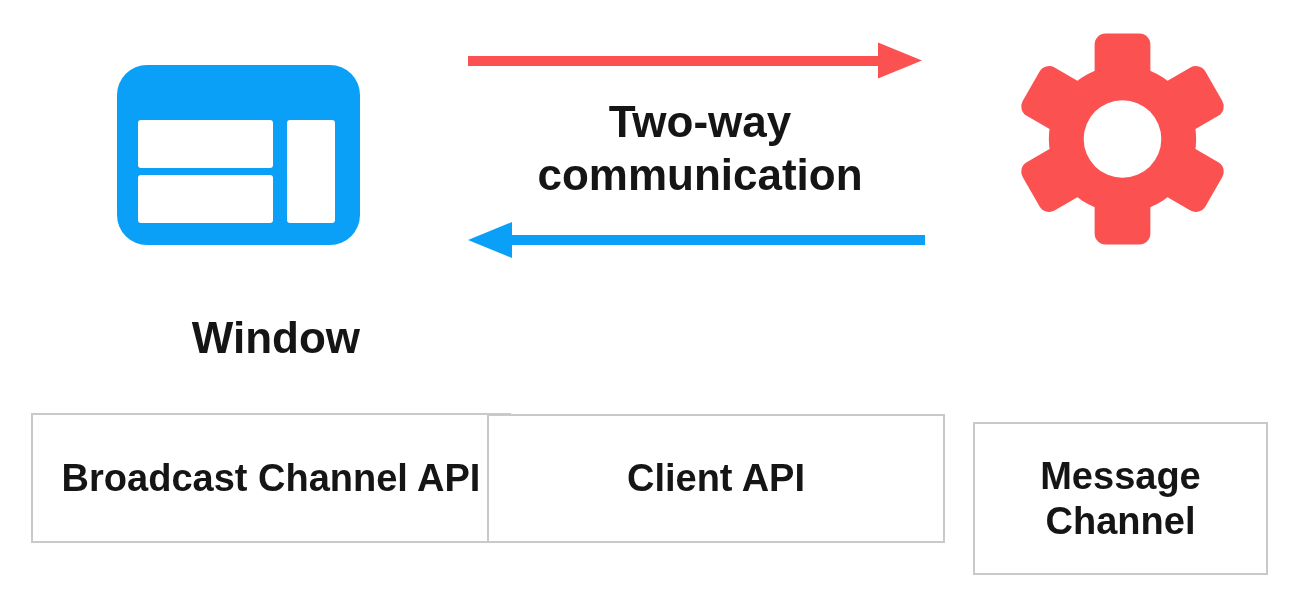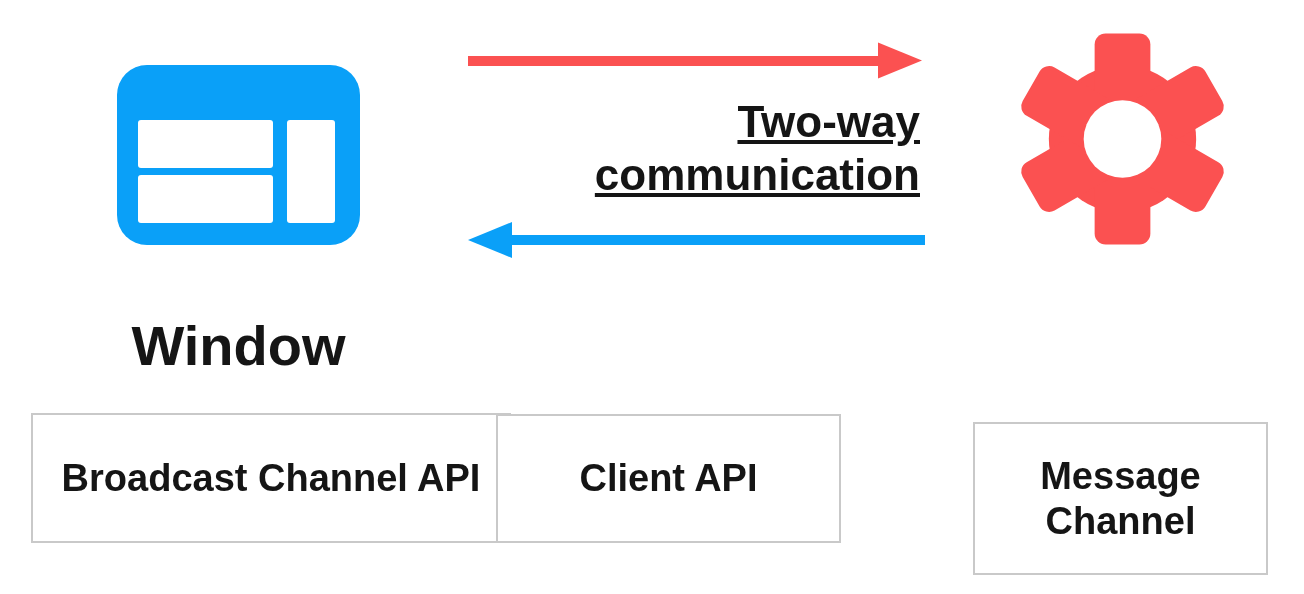--- a/index.html
+++ b/index.html
@@ -9,37 +9,36 @@
     height: 594px;
     background: #ffffff;
     font-family: "Liberation Sans", sans-serif;
     overflow: hidden;
   }
   .abs { position: absolute; }
   .fill-blue { fill: var(--blue, #0aa0f8); }
   .fill-red  { fill: var(--red, #fb5151); }
   .node-label {
     position: absolute;
-    text-align: center;
+    text-align: right;
     font-weight: 700;
-    font-size: 56px;
+    font-size: 44px;
     line-height: 1.2;
     color: var(--text, #151515);
   }
   .comm-label {
     position: absolute;
     left: 480px;
     top: 96px;
     width: 440px;
-    text-align: right;
+    text-align: center;
     font-weight: 700;
     font-size: 44px;
     line-height: 1.2;
     color: var(--text, #151515);
-    text-decoration: underline;
   }
   .channel-box {
     position: absolute;
     box-sizing: border-box;
     border: 2px solid var(--box-border, #c9c9c9);
     background: #ffffff;
     display: flex;
     align-items: center;
     justify-content: center;
     text-align: center;
@@ -87,21 +86,21 @@
 
   <div class="comm-label">Two-way communication</div>
 
   <div class="node-label" style="left:117px; top:312px; width:243px;">Window</div>
 
 
   <div class="channel-box" style="left:31px; top:413px; width:480px; height:130px;">
     <span>Broadcast Channel API</span>
   </div>
 
-  <div class="channel-box" style="left:487px; top:414px; width:345px; height:129px;margin-left:9px;">
+  <div class="channel-box" style="left:487px; top:414px; width:458px; height:129px;">
     <span>Client API</span>
   </div>
 
   <div class="channel-box" style="left:973px; top:422px; width:295px; height:153px;">
     <span>Message Channel</span>
   </div>
 
 </div>
 
 </body></html>

